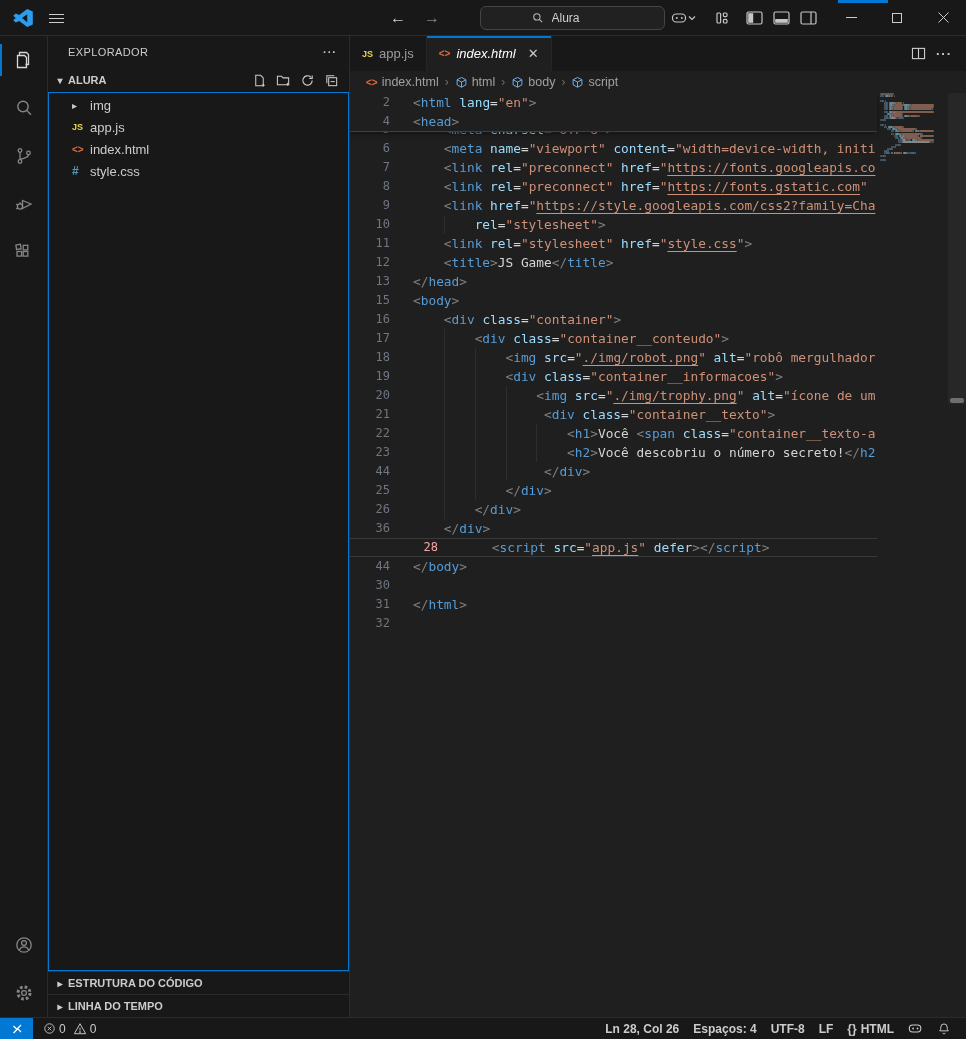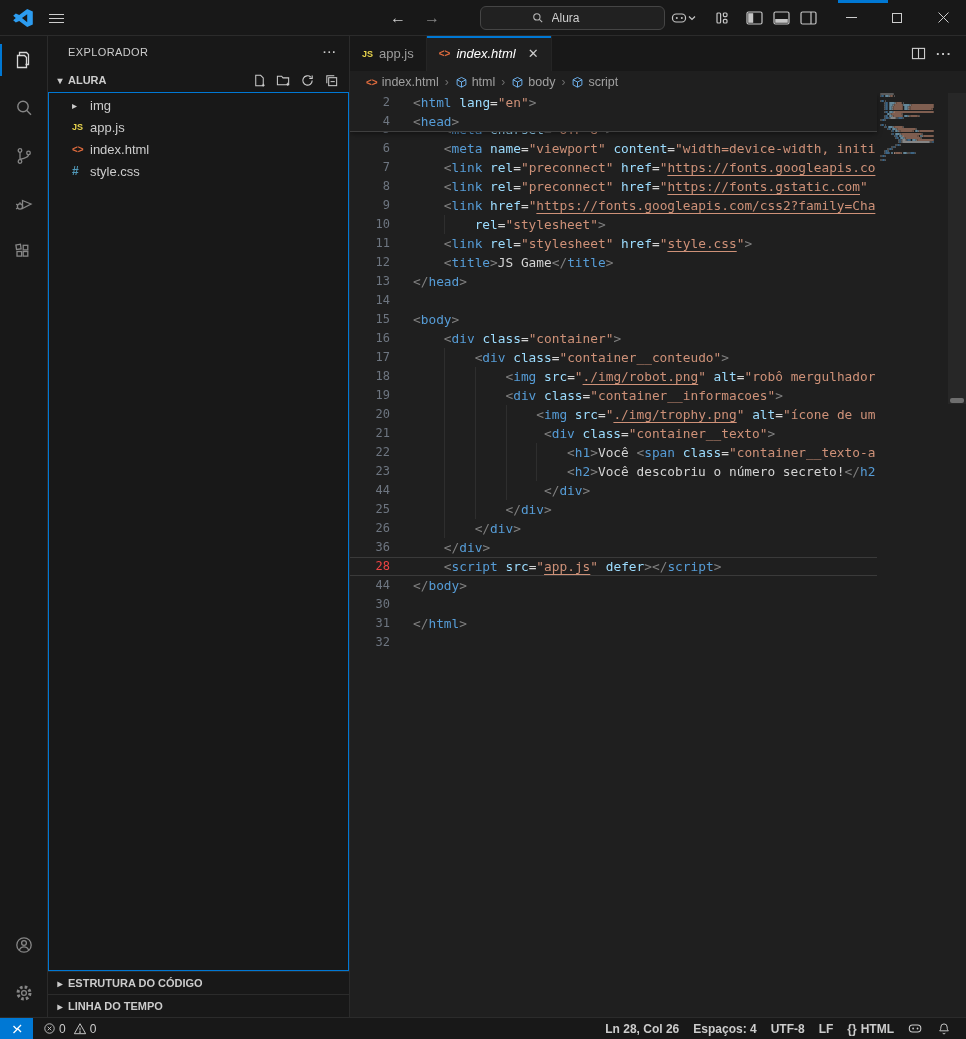--- a/index.html
+++ b/index.html
@@ -61,21 +61,21 @@
   .breadcrumb{height:22px;background:#1f1f1f;display:flex;align-items:center;padding-left:16px;color:#a0a0a0;font-size:12.5px;gap:4px;}
   .bc-sep{color:#6e6e6e;font-size:12px;margin:0 2px;}
   .bc-item{display:flex;align-items:center;gap:4px;}
 
   .codewrap{flex:1;position:relative;background:#1f1f1f;overflow:hidden;}
   .lines{position:absolute;left:0;top:0;width:527px;padding-top:27px;}
   .cline{height:19px;display:flex;font-family:"DejaVu Sans Mono",monospace;font-size:12.8px;line-height:19px;white-space:pre;}
   .cline .ln{width:40px;flex:none;text-align:right;color:#6e7681;font-size:12px;}
   .cline .ctext{flex:1;padding-left:23px;position:relative;color:#d4d4d4;overflow:hidden;}
   .cline.current{box-shadow:inset 0 1px 0 #3a3a3a, inset 0 -1px 0 #3a3a3a;}
-  .cline.current .ln{color:#ef4444;}
+  .cline.current .ln{color:#fca5a5;padding-left:48px;}
   .guide{position:absolute;top:0;bottom:0;width:1px;background:#2e2e2e;}
   .tk-p{color:#808080;} .tk-t{color:#569cd6;} .tk-a{color:#9cdcfe;} .tk-o{color:#d4d4d4;}
   .tk-s{color:#ce9178;} .tk-u{color:#ce9178;text-decoration:underline;text-underline-offset:3px;} .tk-w,.tk-x{color:#d4d4d4;}
   .sticky{position:absolute;left:0;top:0;width:527px;height:38px;background:#1f1f1f;box-shadow:0 1px 0 #3f3f3f,0 3px 5px rgba(0,0,0,.4);z-index:3;}
   .minimap{position:absolute;top:0;right:18px;width:68px;bottom:0;overflow:hidden;z-index:2;}
   .mm-bar{position:absolute;height:2px;border-radius:1px;}
   .vscroll{position:absolute;top:0;right:0;width:18px;bottom:0;}
   .vthumb{position:absolute;top:0;left:0;width:18px;height:311px;background:rgba(121,121,121,.10);}
   .vcap{position:absolute;top:305px;left:2px;width:14px;height:5px;background:#6e6e6e;border-radius:2px;}
 
@@ -363,26 +363,25 @@
             </span>
             <span>script</span>
           </span>
         </div>
       <div class="codewrap">
         <div class="lines" id="lines">
             <div class="cline"><span class="ln">5</span><span class="ctext"><span class="tk-w">    </span><span class="tk-p">&lt;</span><span class="tk-t">meta</span><span class="tk-w"> </span><span class="tk-a">charset</span><span class="tk-o">=</span><span class="tk-s">"UTF-8"</span><span class="tk-p">&gt;</span></span></div>
             <div class="cline"><span class="ln">6</span><span class="ctext"><span class="tk-w">    </span><span class="tk-p">&lt;</span><span class="tk-t">meta</span><span class="tk-w"> </span><span class="tk-a">name</span><span class="tk-o">=</span><span class="tk-s">"viewport"</span><span class="tk-w"> </span><span class="tk-a">content</span><span class="tk-o">=</span><span class="tk-s">"width=device-width, initi</span></span></div>
             <div class="cline"><span class="ln">7</span><span class="ctext"><span class="tk-w">    </span><span class="tk-p">&lt;</span><span class="tk-t">link</span><span class="tk-w"> </span><span class="tk-a">rel</span><span class="tk-o">=</span><span class="tk-s">"preconnect"</span><span class="tk-w"> </span><span class="tk-a">href</span><span class="tk-o">=</span><span class="tk-s">"</span><span class="tk-u">https://fonts.googleapis.co</span></span></div>
             <div class="cline"><span class="ln">8</span><span class="ctext"><span class="tk-w">    </span><span class="tk-p">&lt;</span><span class="tk-t">link</span><span class="tk-w"> </span><span class="tk-a">rel</span><span class="tk-o">=</span><span class="tk-s">"preconnect"</span><span class="tk-w"> </span><span class="tk-a">href</span><span class="tk-o">=</span><span class="tk-s">"</span><span class="tk-u">https://fonts.gstatic.com</span><span class="tk-s">"</span></span></div>
-            <div class="cline"><span class="ln">9</span><span class="ctext"><span class="tk-w">    </span><span class="tk-p">&lt;</span><span class="tk-t">link</span><span class="tk-w"> </span><span class="tk-a">href</span><span class="tk-o">=</span><span class="tk-s">"</span><span class="tk-u">https://fonts.googleapis.com/css2?family=Cha</span></span></div>
+            <div class="cline"><span class="ln">9</span><span class="ctext"><span class="tk-w">    </span><span class="tk-p">&lt;</span><span class="tk-t">link</span><span class="tk-w"> </span><span class="tk-a">href</span><span class="tk-o">=</span><span class="tk-s">"</span><span class="tk-u">https://style.googleapis.com/css2?family=Cha</span></span></div>
             <div class="cline"><span class="ln">10</span><span class="ctext"><i class="guide" style="left: 53.84px;"></i><span class="tk-w">        </span><span class="tk-a">rel</span><span class="tk-o">=</span><span class="tk-s">"stylesheet"</span><span class="tk-p">&gt;</span></span></div>
             <div class="cline"><span class="ln">11</span><span class="ctext"><span class="tk-w">    </span><span class="tk-p">&lt;</span><span class="tk-t">link</span><span class="tk-w"> </span><span class="tk-a">rel</span><span class="tk-o">=</span><span class="tk-s">"stylesheet"</span><span class="tk-w"> </span><span class="tk-a">href</span><span class="tk-o">=</span><span class="tk-s">"</span><span class="tk-u">style.css</span><span class="tk-s">"</span><span class="tk-p">&gt;</span></span></div>
             <div class="cline"><span class="ln">12</span><span class="ctext"><span class="tk-w">    </span><span class="tk-p">&lt;</span><span class="tk-t">title</span><span class="tk-p">&gt;</span><span class="tk-x">JS Game</span><span class="tk-p">&lt;/</span><span class="tk-t">title</span><span class="tk-p">&gt;</span></span></div>
             <div class="cline"><span class="ln">13</span><span class="ctext"><span class="tk-p">&lt;/</span><span class="tk-t">head</span><span class="tk-p">&gt;</span></span></div>
-            <div class="cline"><span class="ln">14</span><span class="ctext">&nbsp;</span></div>
             <div class="cline"><span class="ln">15</span><span class="ctext"><span class="tk-p">&lt;</span><span class="tk-t">body</span><span class="tk-p">&gt;</span></span></div>
             <div class="cline"><span class="ln">16</span><span class="ctext"><span class="tk-w">    </span><span class="tk-p">&lt;</span><span class="tk-t">div</span><span class="tk-w"> </span><span class="tk-a">class</span><span class="tk-o">=</span><span class="tk-s">"container"</span><span class="tk-p">&gt;</span></span></div>
             <div class="cline"><span class="ln">17</span><span class="ctext"><i class="guide" style="left: 53.84px;"></i><span class="tk-w">        </span><span class="tk-p">&lt;</span><span class="tk-t">div</span><span class="tk-w"> </span><span class="tk-a">class</span><span class="tk-o">=</span><span class="tk-s">"container__conteudo"</span><span class="tk-p">&gt;</span></span></div>
             <div class="cline"><span class="ln">18</span><span class="ctext"><i class="guide" style="left: 53.84px;"></i><i class="guide" style="left: 84.68px;"></i><span class="tk-w">            </span><span class="tk-p">&lt;</span><span class="tk-t">img</span><span class="tk-w"> </span><span class="tk-a">src</span><span class="tk-o">=</span><span class="tk-s">"</span><span class="tk-u">./img/robot.png</span><span class="tk-s">"</span><span class="tk-w"> </span><span class="tk-a">alt</span><span class="tk-o">=</span><span class="tk-s">"robô mergulhador</span></span></div>
             <div class="cline"><span class="ln">19</span><span class="ctext"><i class="guide" style="left: 53.84px;"></i><i class="guide" style="left: 84.68px;"></i><span class="tk-w">            </span><span class="tk-p">&lt;</span><span class="tk-t">div</span><span class="tk-w"> </span><span class="tk-a">class</span><span class="tk-o">=</span><span class="tk-s">"container__informacoes"</span><span class="tk-p">&gt;</span></span></div>
             <div class="cline"><span class="ln">20</span><span class="ctext"><i class="guide" style="left: 53.84px;"></i><i class="guide" style="left: 84.68px;"></i><i class="guide" style="left: 115.52px;"></i><span class="tk-w">                </span><span class="tk-p">&lt;</span><span class="tk-t">img</span><span class="tk-w"> </span><span class="tk-a">src</span><span class="tk-o">=</span><span class="tk-s">"</span><span class="tk-u">./img/trophy.png</span><span class="tk-s">"</span><span class="tk-w"> </span><span class="tk-a">alt</span><span class="tk-o">=</span><span class="tk-s">"ícone de um</span></span></div>
             <div class="cline"><span class="ln">21</span><span class="ctext"><i class="guide" style="left: 53.84px;"></i><i class="guide" style="left: 84.68px;"></i><i class="guide" style="left: 115.52px;"></i><span class="tk-w">                 </span><span class="tk-p">&lt;</span><span class="tk-t">div</span><span class="tk-w"> </span><span class="tk-a">class</span><span class="tk-o">=</span><span class="tk-s">"container__texto"</span><span class="tk-p">&gt;</span></span></div>
             <div class="cline"><span class="ln">22</span><span class="ctext"><i class="guide" style="left: 53.84px;"></i><i class="guide" style="left: 84.68px;"></i><i class="guide" style="left: 115.52px;"></i><i class="guide" style="left: 146.36px;"></i><span class="tk-w">                    </span><span class="tk-p">&lt;</span><span class="tk-t">h1</span><span class="tk-p">&gt;</span><span class="tk-x">Você </span><span class="tk-p">&lt;</span><span class="tk-t">span</span><span class="tk-w"> </span><span class="tk-a">class</span><span class="tk-o">=</span><span class="tk-s">"container__texto-a</span></span></div>
             <div class="cline"><span class="ln">23</span><span class="ctext"><i class="guide" style="left: 53.84px;"></i><i class="guide" style="left: 84.68px;"></i><i class="guide" style="left: 115.52px;"></i><i class="guide" style="left: 146.36px;"></i><span class="tk-w">                    </span><span class="tk-p">&lt;</span><span class="tk-t">h2</span><span class="tk-p">&gt;</span><span class="tk-x">Você descobriu o número secreto!</span><span class="tk-p">&lt;/</span><span class="tk-t">h2</span></span></div>
             <div class="cline"><span class="ln">44</span><span class="ctext"><i class="guide" style="left: 53.84px;"></i><i class="guide" style="left: 84.68px;"></i><i class="guide" style="left: 115.52px;"></i><span class="tk-w">                 </span><span class="tk-p">&lt;/</span><span class="tk-t">div</span><span class="tk-p">&gt;</span></span></div>

